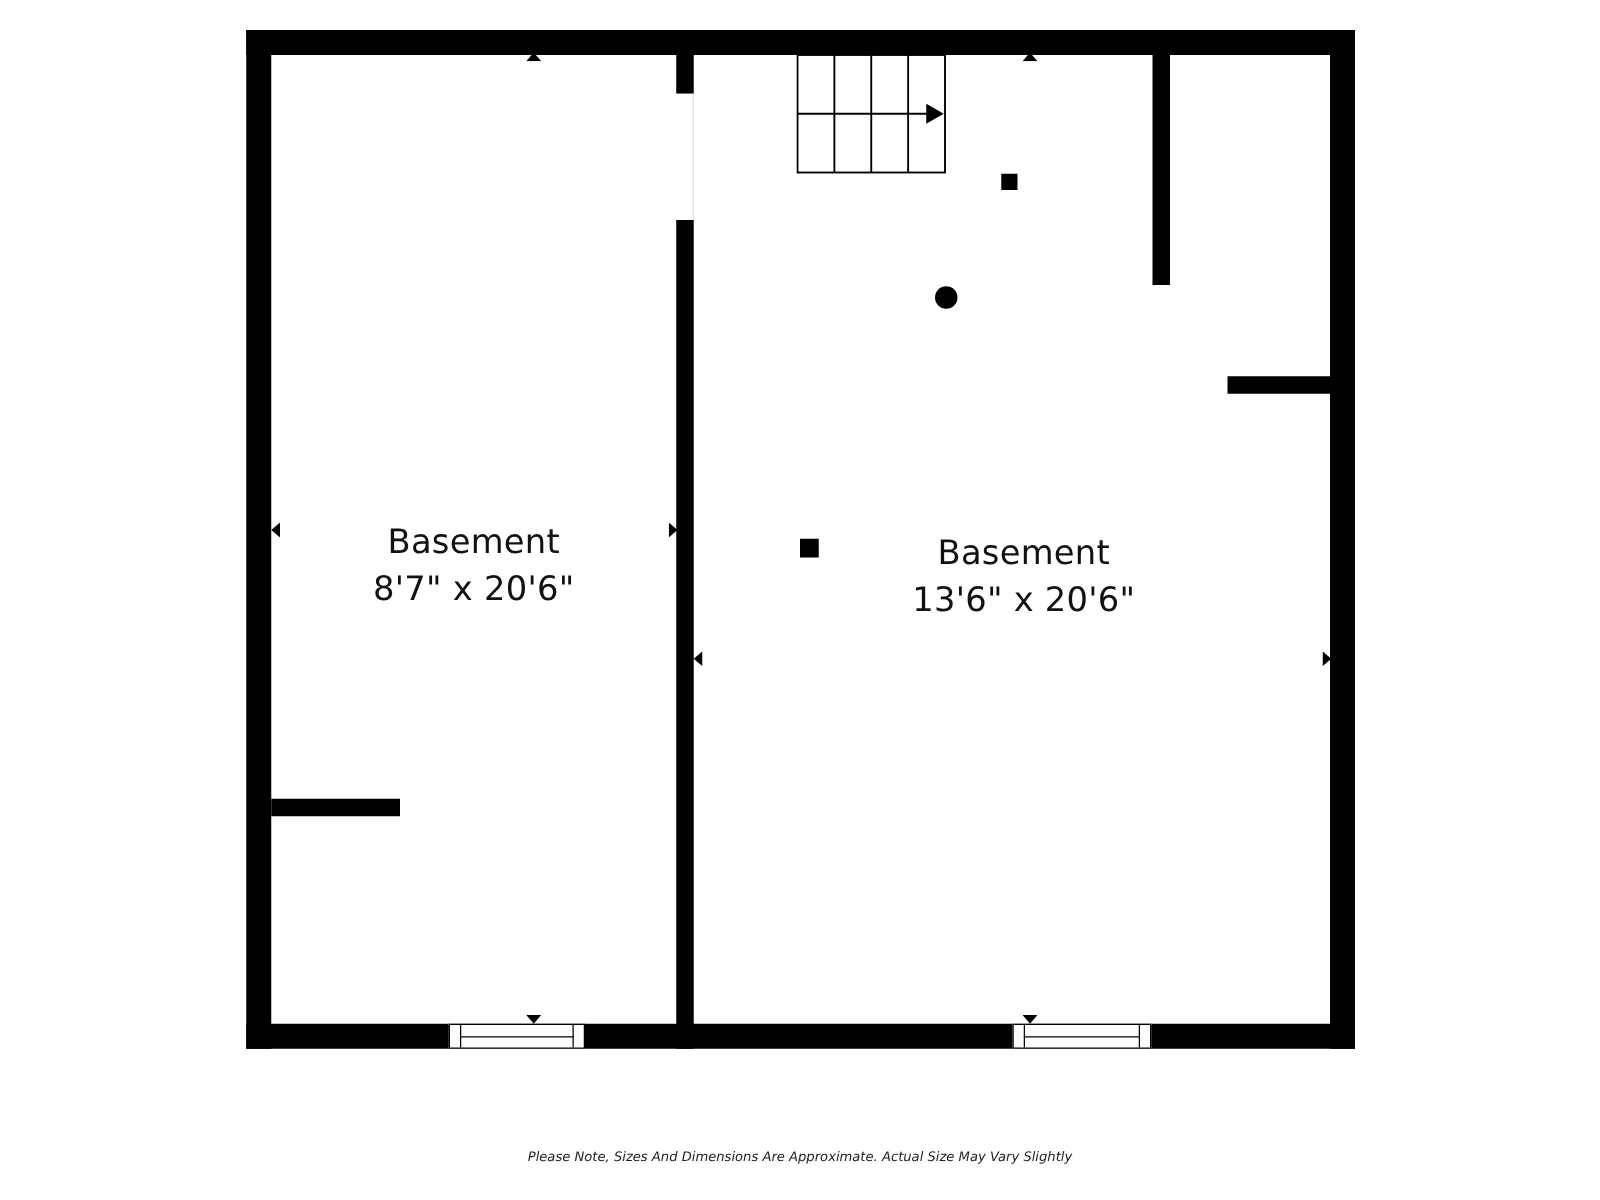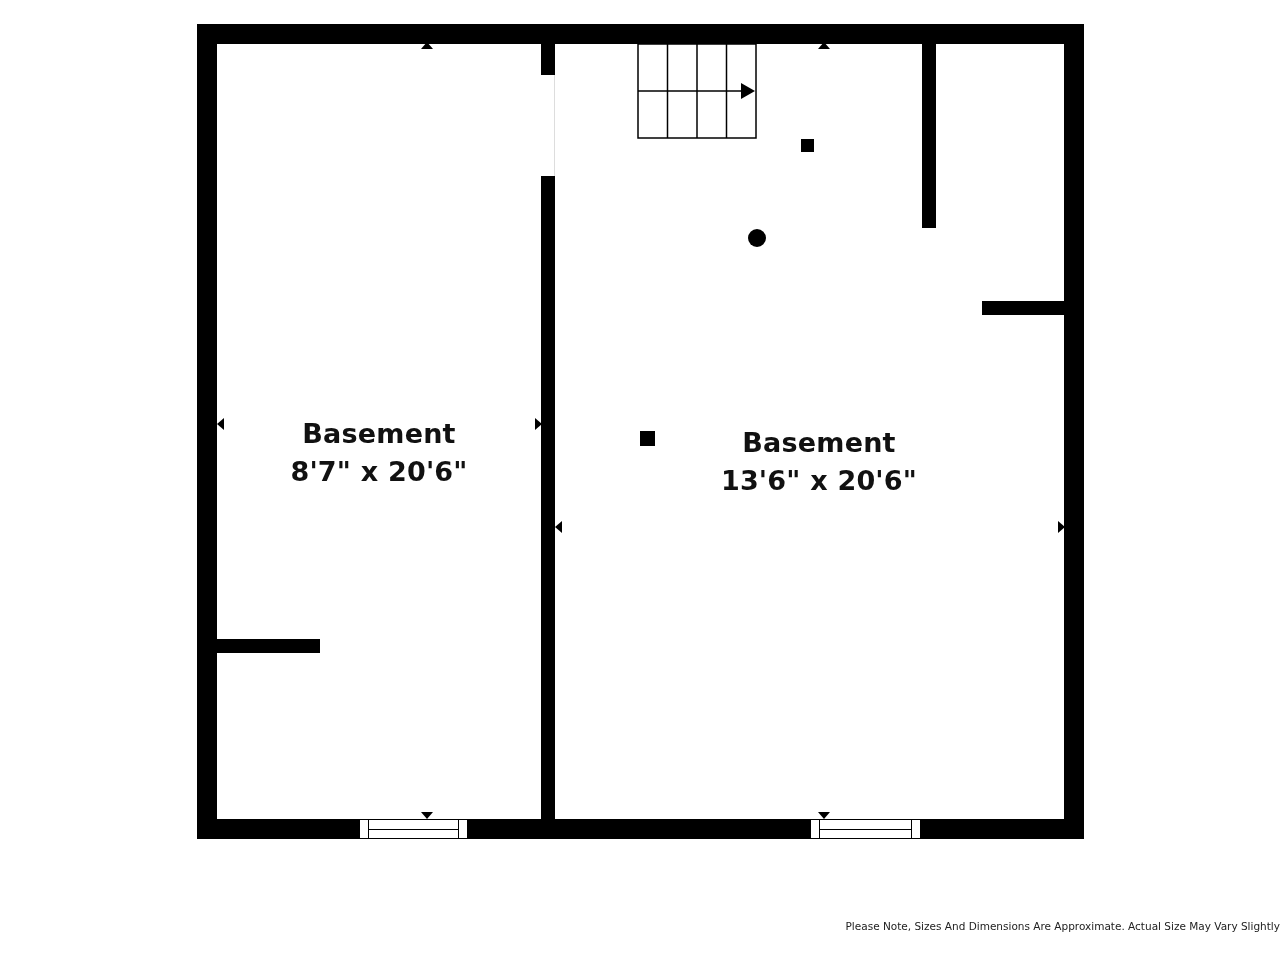--- a/index.html
+++ b/index.html
@@ -1,30 +1,30 @@
 <!DOCTYPE html>
 <html><head>
 <meta charset="utf-8">
 <style>
   html, body { margin:0; padding:0; background:#ffffff; }
   body { width:1280px; height:960px; position:relative; overflow:hidden; font-family:"DejaVu Sans", sans-serif; }
   .abs { position:absolute; }
   .wall { position:absolute; background:#000; }
   .label { position:absolute; text-align:center; color:#111; font-family:"DejaVu Sans", sans-serif; }
   .room-name, .room-dim { display:block; font-size:27px; line-height:38px; letter-spacing:0.2px; }
-  .note { position:absolute; left:0; width:1280px; top:920px; text-align:right; font-size:10.5px; color:#222; font-family:"DejaVu Sans", sans-serif; }
+  .note { position:absolute; left:0; width:1280px; top:920px; text-align:center; font-size:10.5px; color:#222; font-family:"DejaVu Sans", sans-serif;font-style:italic; }
   .window { position:absolute; background:#fff; border:1px solid #000; box-sizing:border-box; }
   .window .pane { position:absolute; left:8px; right:8px; top:0; bottom:0; border-left:1px solid #000; border-right:1px solid #000; }
   .window .mid { position:absolute; left:8px; right:8px; top:50%; height:1px; background:#000; }
   .stairs { position:absolute; }
 </style>
 </head>
 <body>
 
-<div class="abs" style="left:0;top:0;width:1280px;height:960px;font-weight:bold;">
+<div class="abs" style="left:0;top:0;width:1280px;height:960px;">
 
   <div class="wall" style="left:197px;top:24px;width:887px;height:20px;"></div>
   <div class="wall" style="left:197px;top:24px;width:20px;height:815px;"></div>
   <div class="wall" style="left:1064px;top:24px;width:20px;height:815px;"></div>
   <div class="wall" style="left:197px;top:819px;width:887px;height:20px;"></div>
 
   <div class="wall" style="left:541px;top:24px;width:14px;height:51px;"></div>
   <div class="wall" style="left:541px;top:176px;width:14px;height:663px;"></div>
   <div class="abs" style="left:541px;top:75px;width:13px;height:101px;background:#fff;border-right:1px solid #ddd;"></div>
 

